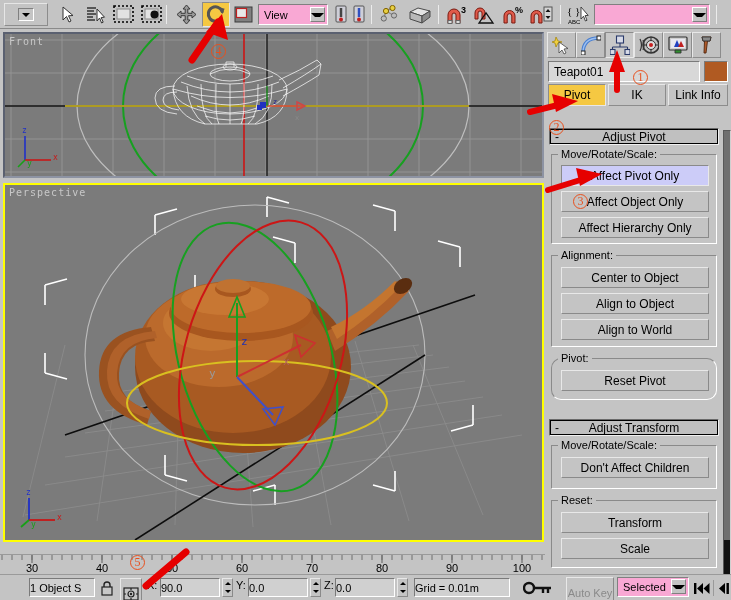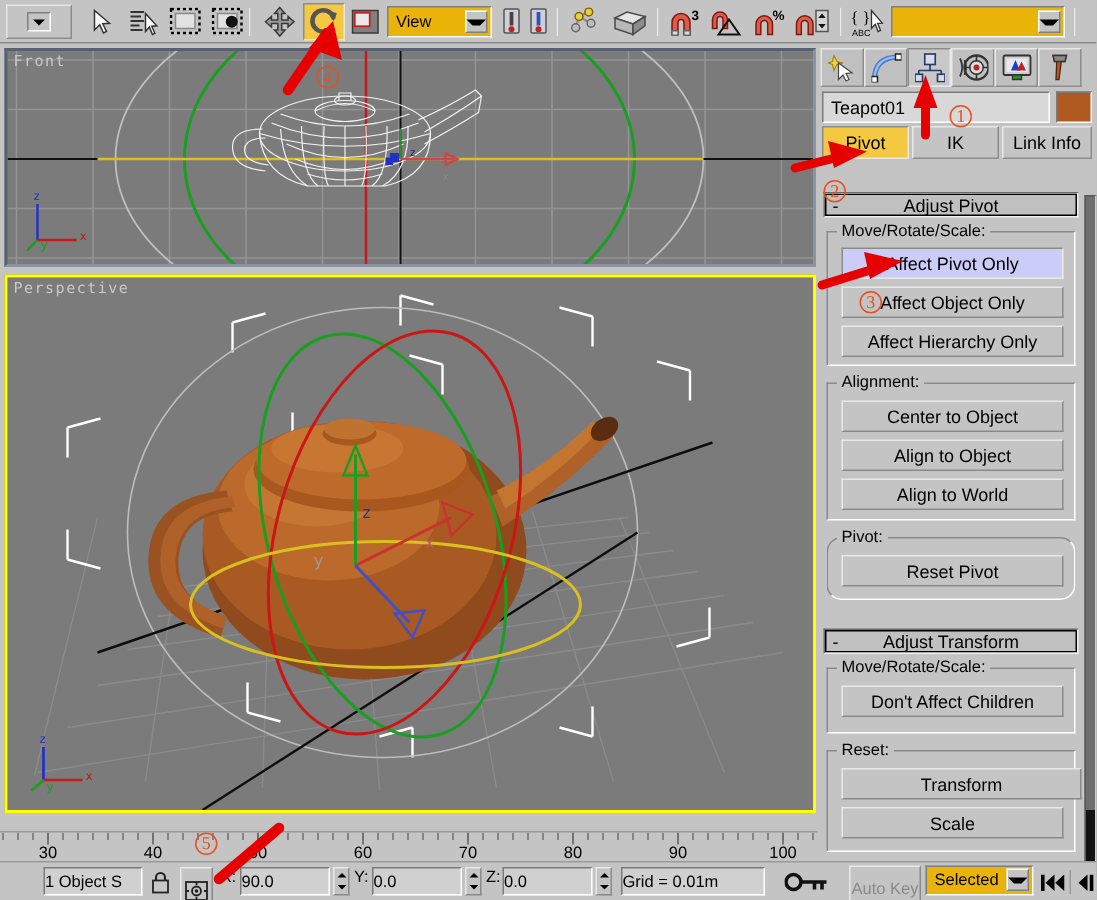--- a/index.html
+++ b/index.html
@@ -11,21 +11,21 @@
   
   #toolbar{ position:absolute; left:0; top:0; width:731px; height:29px;
             background:#c4c4c4; border-bottom:1px solid #8a8a8a; }
   .tb{ position:absolute; top:3px; width:24px; height:23px; background:#c4c4c4;
        border:1px solid; border-color:#e6e6e6 #8c8c8c #8c8c8c #e6e6e6;
        display:flex; align-items:center; justify-content:center; }
   .tb.flat{ border-color:transparent; background:transparent; }
   .tb.active{ background:#f5c842; border-color:#8c8c8c #e6e6e6 #e6e6e6 #8c8c8c; }
   .tbsep{ position:absolute; top:5px; width:1px; height:19px; background:#949494;
           border-right:1px solid #ececec; }
-  .tbcombo{ position:absolute; top:4px; height:21px; background:#eab308;
+  .tbcombo{ position:absolute; top:4px; height:21px; background:#f9a8d4;
             border:1px solid; border-color:#808080 #fff #fff #808080;
             display:flex; align-items:center; }
   .tbcombo span{ padding-left:5px; font-size:11px; color:#000; }
   .tbcombo .arrowbox{ position:absolute; right:2px; top:2px; width:15px; height:15px;
             background:#c4c4c4; border:1px solid; border-color:#fff #808080 #808080 #fff;
             display:flex; align-items:center; justify-content:center; }
   .caret{ width:0;height:0;border-left:4px solid transparent;border-right:4px solid transparent;
           border-top:4px solid #000; }
 
   
@@ -476,21 +476,21 @@
       <span>Adjust Transform</span>
     </div>
 
     <div class="group" style="left:5px; top:413px; width:166px; height:44px;">
       <div class="glabel">Move/Rotate/Scale:</div>
       <div class="mbtn" style="left:9px; top:11px; width:148px;">Don't Affect Children</div>
     </div>
 
     <div class="group" style="left:5px; top:468px; width:166px; height:68px;">
       <div class="glabel">Reset:</div>
-      <div class="mbtn" style="left:9px; top:11px; width:160px;">Transform</div>
+      <div class="mbtn" style="left:9px; top:11px; width:148px;">Transform</div>
       <div class="mbtn" style="left:9px; top:37px; width:148px;">Scale</div>
     </div>
   </div>
 
   <div id="ruler">
     <svg width="545" height="19" viewBox="0 0 545 19" style="display:block">
       <g stroke="#6e6e6e" stroke-width="1">
         <path d="M2 0v5M12 0v5M22 0v5M32 0v5M42 0v5M52 0v5M62 0v5M72 0v5M82 0v5M92 0v5M102 0v5M112 0v5M122 0v5M132 0v5M142 0v5M152 0v5M162 0v5M172 0v5M182 0v5M192 0v5M202 0v5M212 0v5M222 0v5M232 0v5M242 0v5M252 0v5M262 0v5M272 0v5M282 0v5M292 0v5M302 0v5M312 0v5M322 0v5M332 0v5M342 0v5M352 0v5M362 0v5M372 0v5M382 0v5M392 0v5M402 0v5M412 0v5M422 0v5M432 0v5M442 0v5M452 0v5M462 0v5M472 0v5M482 0v5M492 0v5M502 0v5M512 0v5M522 0v5M532 0v5M542 0v5"></path>
         <path d="M32 0v8M102 0v8M172 0v8M242 0v8M312 0v8M382 0v8M452 0v8M522 0v8" stroke-width="1.2"></path>
       </g>

